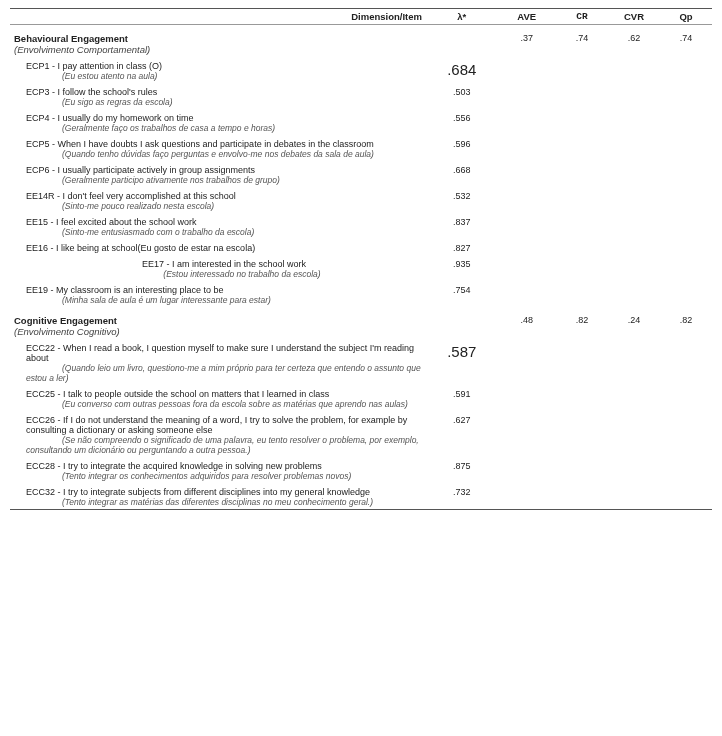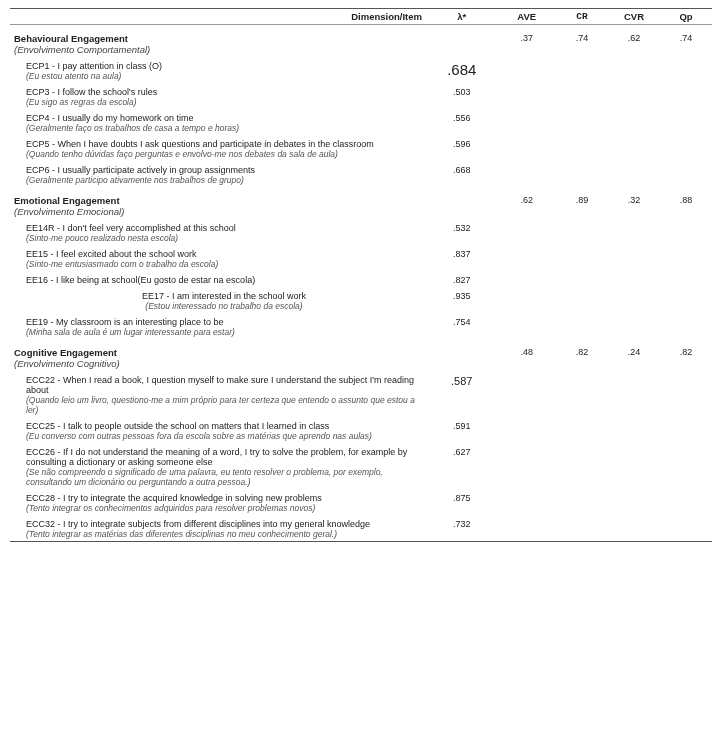--- a/index.html
+++ b/index.html
@@ -45,20 +45,21 @@
       font-size: 9px;
       padding-top: 4px;
     }
     .item-label {
       font-size: 9px;
     }
     .item-sub {
       font-size: 8.5px;
       color: #555;
       font-style: italic;
+      margin-left: 36px;
     }
     .last-row td {
       border-bottom: 1px solid #555;
     }
     .dim-col { width: 320px; }
     .lambda-col { width: 55px; text-align: center; }
     .ave-col { width: 45px; text-align: center; }
     .cr-col { width: 40px; text-align: center; font-family: Liberation Mono, monospace; }
     .cvr-col { width: 40px; text-align: center; }
     .qp-col { width: 40px; text-align: center; }
@@ -134,31 +135,20 @@
       <tr class="item-row">
       <td style="padding-left:16px;">
         <span class="item-label">ECP6 - I usually participate actively in group assignments</span><br><span class="item-sub">(Geralmente participo ativamente nos trabalhos de grupo)</span>
       </td>
       <td class="num" style="font-size:9px;">.668</td>
       <td class="num"></td>
       <td class="num"></td>
       <td class="num"></td>
       <td class="num"></td>
     </tr>
-      <tr class="section-row section-nums">
-    <td>
-      <span style="font-weight:bold;">Emotional Engagement</span><br>
-      <span class="sub-label">(Envolvimento Emocional)</span>
-    </td>
-    <td class="num"></td>
-    <td class="num">.62</td>
-    <td class="num">.89</td>
-    <td class="num">.32</td>
-    <td class="num">.88</td>
-  </tr>
       <tr class="item-row">
       <td style="padding-left:16px;">
         <span class="item-label">EE14R - I don't feel very accomplished at this school</span><br><span class="item-sub">(Sinto-me pouco realizado nesta escola)</span>
       </td>
       <td class="num" style="font-size:9px;">.532</td>
       <td class="num"></td>
       <td class="num"></td>
       <td class="num"></td>
       <td class="num"></td>
     </tr>
@@ -210,21 +200,21 @@
     <td class="num"></td>
     <td class="num">.48</td>
     <td class="num">.82</td>
     <td class="num">.24</td>
     <td class="num">.82</td>
   </tr>
       <tr class="item-row">
       <td style="padding-left:16px;">
         <span class="item-label">ECC22 - When I read a book, I question myself to make sure I understand the subject I'm reading about</span><br><span class="item-sub">(Quando leio um livro, questiono-me a mim próprio para ter certeza que entendo o assunto que estou a ler)</span>
       </td>
-      <td class="num" style="font-size:11px;">.587</td>
+      <td class="num" style="font-size:15px;">.587</td>
       <td class="num"></td>
       <td class="num"></td>
       <td class="num"></td>
       <td class="num"></td>
     </tr>
       <tr class="item-row">
       <td style="padding-left:16px;">
         <span class="item-label">ECC25 - I talk to people outside the school on matters that I learned in class</span><br><span class="item-sub">(Eu converso com outras pessoas fora da escola sobre as matérias que aprendo nas aulas)</span>
       </td>
       <td class="num" style="font-size:9px;margin-top:33px;">.591</td>

